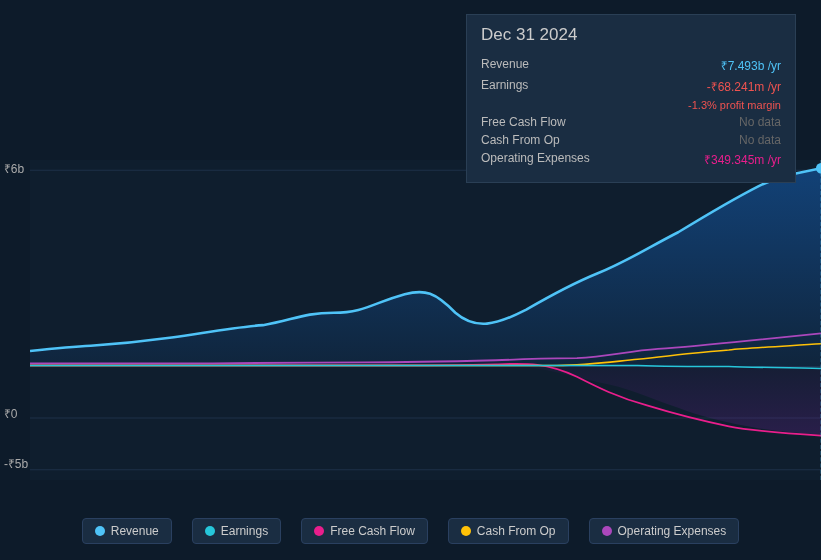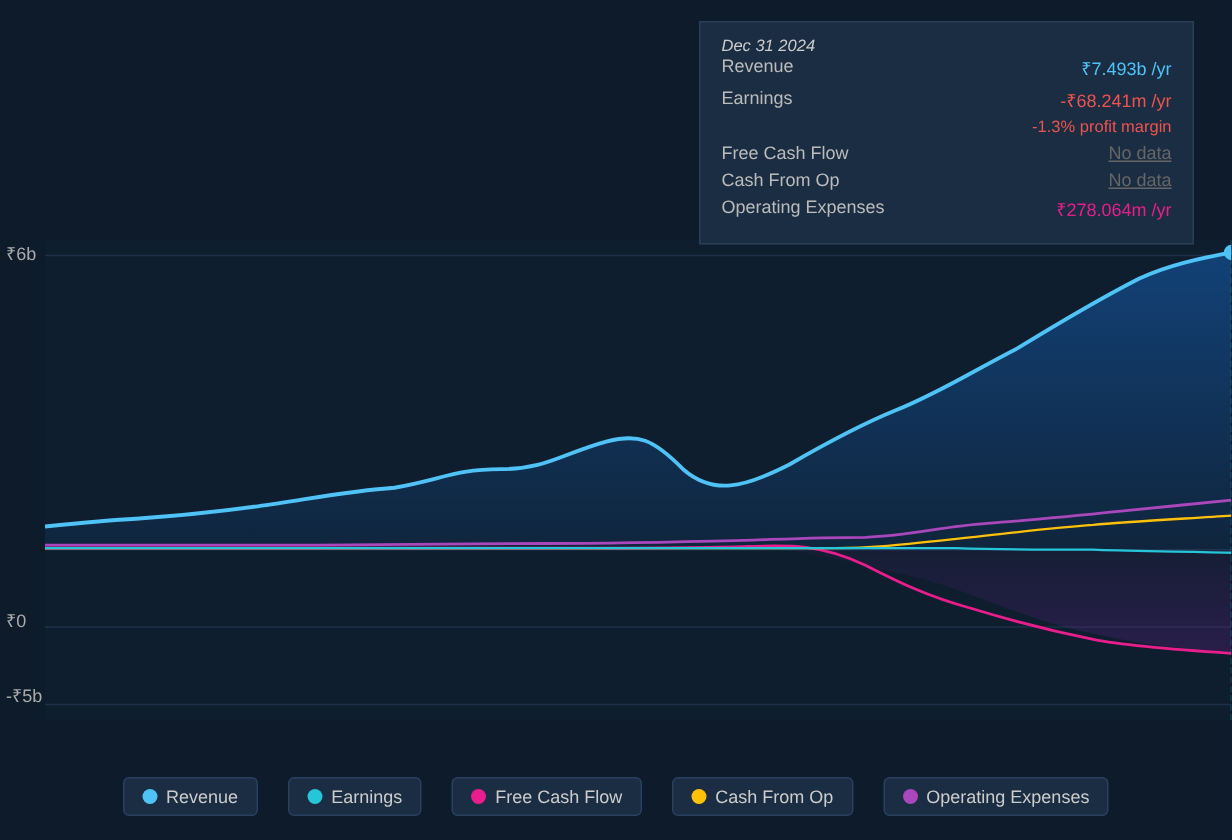--- a/index.html
+++ b/index.html
@@ -26,23 +26,22 @@
       left: 466px;
       background: #1a2d42;
       border: 1px solid #2a3f55;
       padding: 10px 14px;
       min-width: 330px;
       z-index: 10;
     }
 
     .tooltip-date {
       color: #ccc;
-      font-size: 11px;
-      margin-bottom: 0;
-      font-style: italic;
+      font-size: 17px;
+      margin-bottom: 12px;
     }
 
     .tooltip-row {
       display: flex;
       justify-content: space-between;
       font-size: 12px;
       margin-bottom: 4px;
       color: #aaa;
     }
 
@@ -51,21 +50,21 @@
       min-width: 130px;
     }
 
     .tooltip-row .value {
       text-align: right;
     }
 
     .value-blue { color: #4fc3f7; }
     .value-red { color: #ef5350; }
     .value-pink { color: #e91e8c; }
-    .value-gray { color: #666; text-decoration: underline; }
+    .value-gray { color: #666; }
 
     .profit-margin {
       color: #ef5350;
       font-size: 11px;
       margin-left: 21px;
     }
 
     .y-axis-label {
       position: absolute;
       color: #aaa;
@@ -151,21 +150,21 @@
     <div class="tooltip-row">
       <span class="label">Free Cash Flow</span>
       <span class="value value-gray">No data</span>
     </div>
     <div class="tooltip-row">
       <span class="label">Cash From Op</span>
       <span class="value value-gray">No data</span>
     </div>
     <div class="tooltip-row">
       <span class="label">Operating Expenses</span>
-      <span class="value value-pink">₹278.064m /yr</span>
+      <span class="value value-pink">₹349.345m /yr</span>
     </div>
   </div>
 
   <div class="y-axis-label" style="top: 160px; left: 4px;">₹6b</div>
   <div class="y-axis-label" style="top: 405px; left: 4px;">₹0</div>
   <div class="y-axis-label" style="top: 455px; left: 4px;">-₹5b</div>
 
   <svg class="chart-svg" viewBox="0 0 781 310" preserveAspectRatio="none" style="position:absolute; top:160px; left:30px; width:791px; height:320px;">
 
     <rect width="781" height="310" fill="#0f1e2e"></rect>

